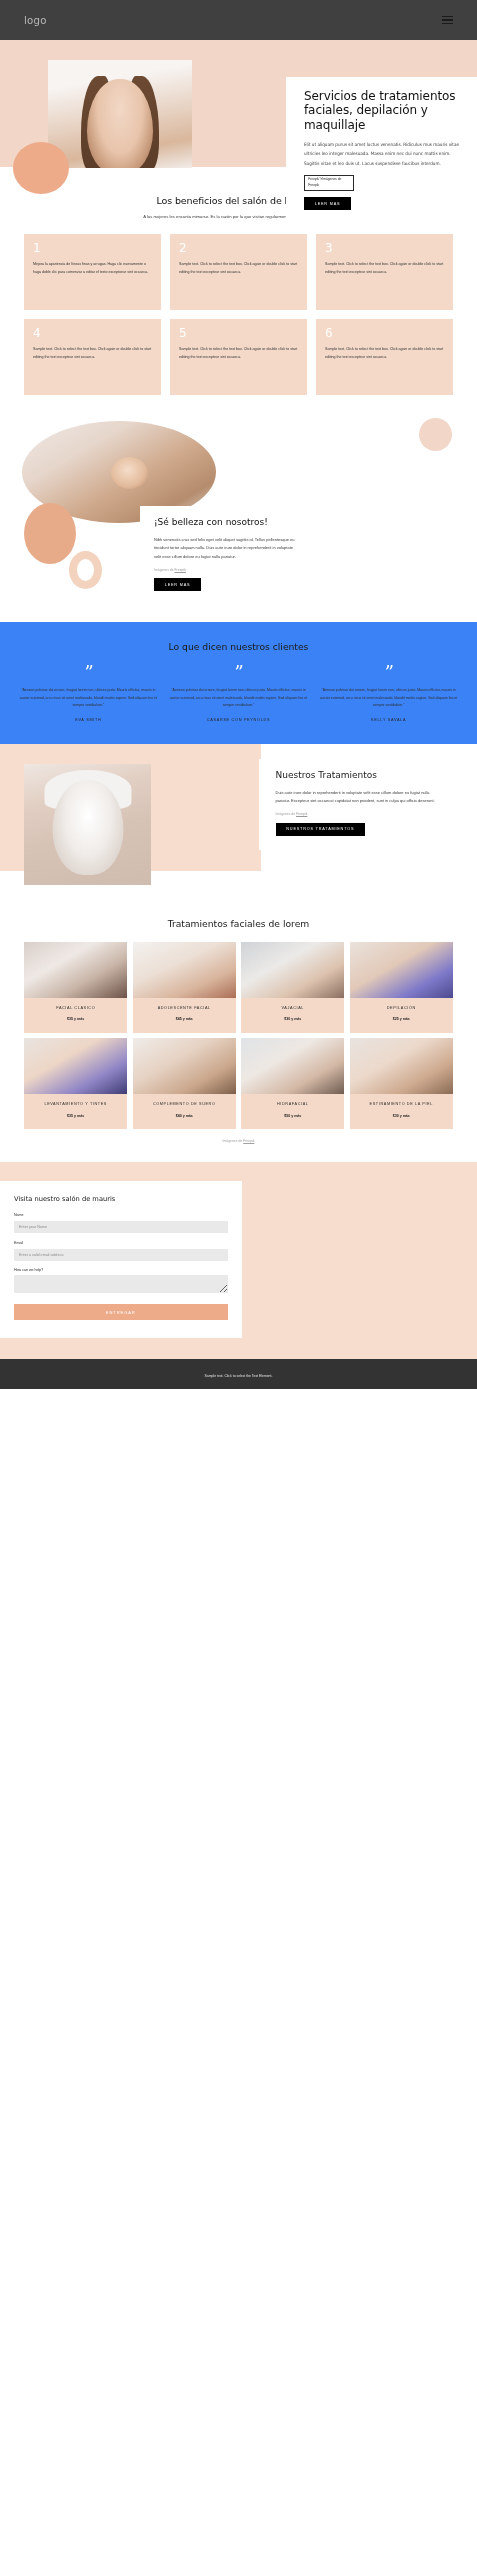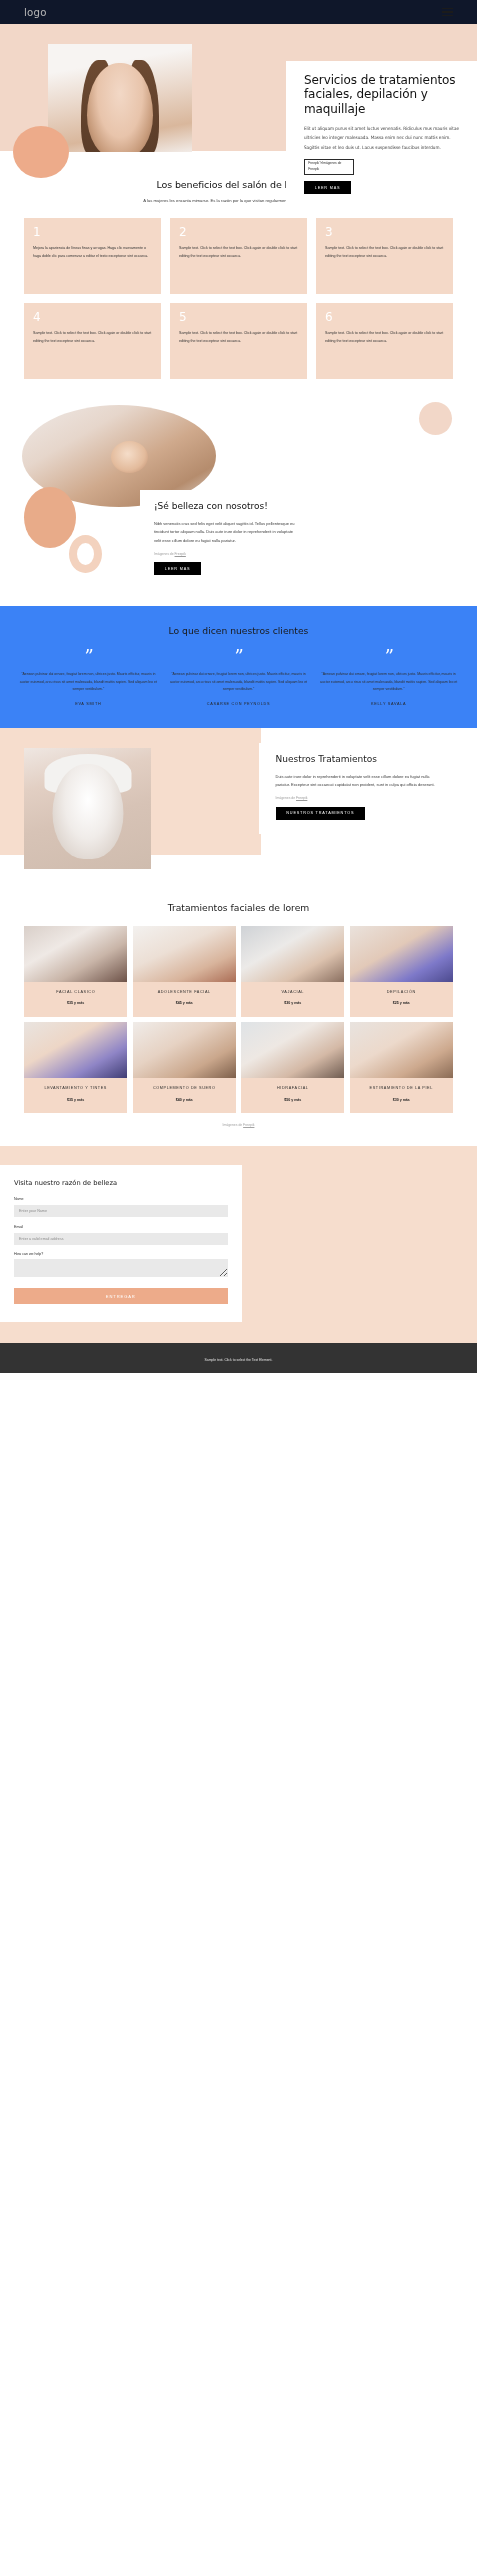--- a/index.html
+++ b/index.html
@@ -6,22 +6,22 @@
   html, body {
     width: 477px;
     background: #ffffff;
     font-family: "Liberation Sans", sans-serif;
     color: #1b1b1b;
   }
   body { width: 477px; overflow-x: hidden; }
 
   
   .site-header {
-    height: 24px;
-    background: #0f172a;
+    height: 40px;
+    background: #404040;
     display: flex;
     align-items: center;
     justify-content: space-between;
     padding: 0 24px;
   }
   .logo {
     font-size: 10.2px;
     color: #b8b8b8;
     letter-spacing: 0.2px;
     font-family: "DejaVu Sans", sans-serif;
@@ -594,21 +594,21 @@
     </div>
   </div>
   <div class="lux-credit">
     <span>Imágenes de </span><u>Freepik</u>
   </div>
 </section>
 
 <section class="contact">
   <div class="contact-grid">
     <div class="c-right">
-      <h3>Visita nuestro razón de belleza</h3>
+      <h3>Visita nuestro salón de mauris</h3>
       <div class="field">
         <label>Name</label>
         <input type="text" placeholder="Enter your Name" style="">
       </div>
       <div class="field">
         <label>Email</label>
         <input type="text" placeholder="Enter a valid email address" style="">
       </div>
       <div class="field">
         <label>How can we help?</label>

